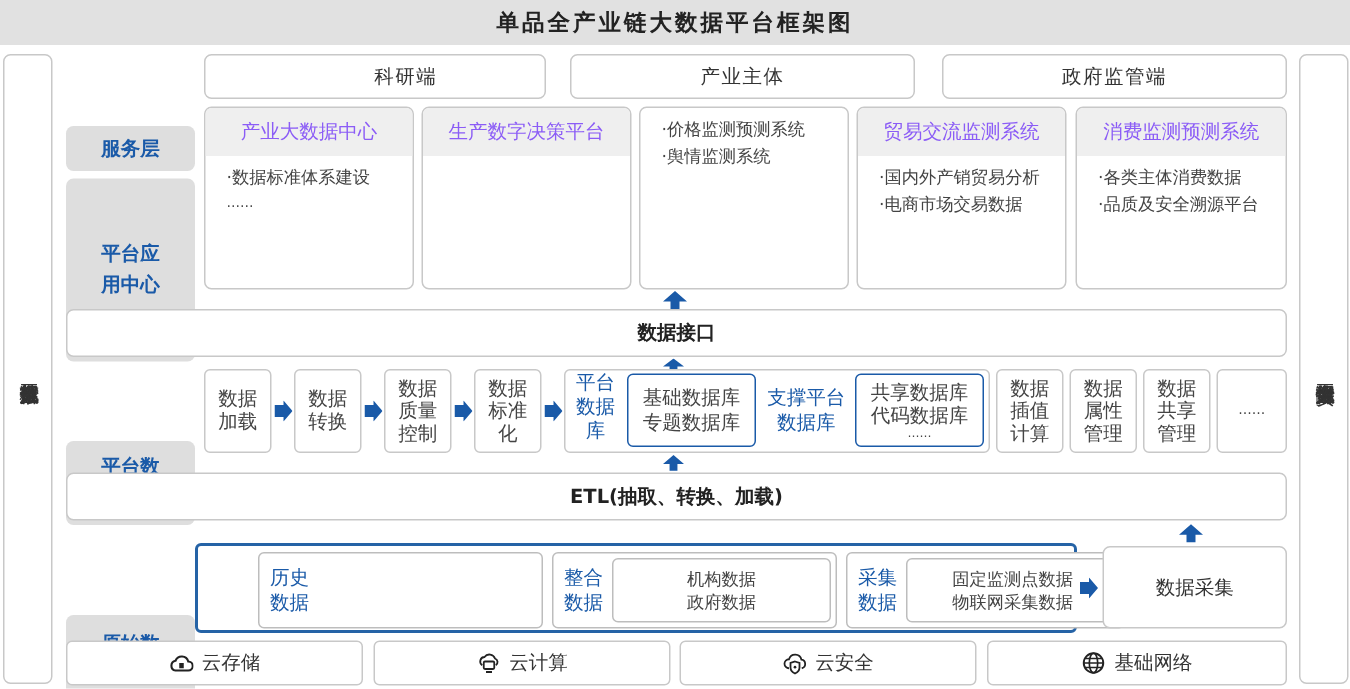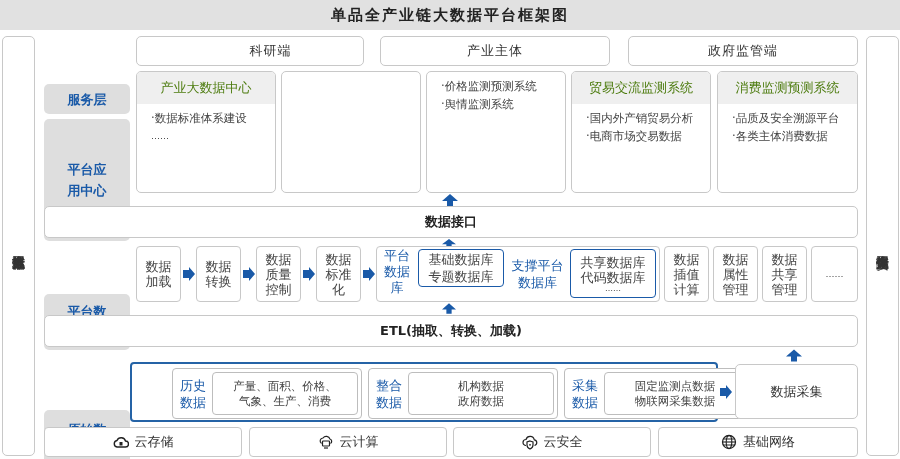--- a/index.html
+++ b/index.html
@@ -13,21 +13,21 @@
                font-size: 15px; font-weight: bold; color: #222; letter-spacing: 2px; font-family: Liberation Serif, serif; }
   .side { position: absolute; top: 36px; width: 33px; height: 420px; border: 1px solid #c8c8c8;
           border-radius: 5px; background: #fff; display: flex; align-items: center; justify-content: center; }
   .side .vtext { writing-mode: vertical-rl; text-orientation: upright; font-size: 13px; color: #333; letter-spacing: 0px; line-height: 1; }
   .label { position: absolute; left: 44px; width: 86px; background: #dedede; border-radius: 5px;
            display: flex; align-items: center; justify-content: center; text-align: center;
            color: #1a5aa8; font-weight: bold; font-size: 13px; line-height: 21px; margin-top: 48px; }
   .svc { font-size: 13px; color: #333; letter-spacing: 1px; }
   .card { position: absolute; top: 71px; height: 122px; border: 1px solid #c8c8c8; border-radius: 5px; background: #fff; overflow: hidden; }
   .card-head { height: 32px; background: #efefef; display: flex; align-items: center; justify-content: center;
-               font-size: 13px; color: #4d7c0f; }
+               font-size: 13px; color: #8b5cf6; }
   .card-body { padding: 5px 0 0 14px; font-size: 11.5px; color: #444; line-height: 18px; }
   .bar { position: absolute; left: 44px; width: 814px; height: 32px; border: 1px solid #c8c8c8; border-radius: 5px; background: #fff;
          display: flex; align-items: center; justify-content: center; font-weight: bold; font-size: 13px; color: #222; }
   .step { position: absolute; top: 246px; height: 56px; border: 1px solid #c8c8c8; border-radius: 4px; background: #fff;
           display: flex; align-items: center; justify-content: center; text-align: center; font-size: 13px; color: #444; line-height: 15px; }
   .blue-txt { color: #1a5aa8; }
   .db-box { position: absolute; border: 1.5px solid #1a5aa8; border-radius: 4px; background: #fff;
             display: flex; flex-direction: column; align-items: center; justify-content: center; font-size: 13px; color: #444; line-height: 17px; }
   .arrow-right { position: absolute; width: 12px; height: 14px; }
   .arrow-up { position: absolute; width: 16px; height: 13px; }
@@ -63,39 +63,40 @@
 </div>
 
 <div class="card" style="left:136px;width:140px;">
   <div class="card-head">产业大数据中心</div>
   <div class="card-body">
     <div>·数据标准体系建设</div>
     <div style="font-size:9px;">……</div>
   </div>
 </div>
 <div class="card" style="left:281px;width:140px;">
+  <div class="card-head">生产数字决策平台</div>
 </div>
 <div class="card" style="left:426px;width:140px;">
   <div class="card-body">
     <div>·价格监测预测系统</div>
     <div>·舆情监测系统</div>
   </div>
 </div>
 <div class="card" style="left:571px;width:140px;">
   <div class="card-head">贸易交流监测系统</div>
   <div class="card-body">
     <div>·国内外产销贸易分析</div>
     <div>·电商市场交易数据</div>
   </div>
 </div>
 <div class="card" style="left:717px;width:141px;">
   <div class="card-head">消费监测预测系统</div>
   <div class="card-body">
+    <div>·各类主体消费数据</div>
     <div>·品质及安全溯源平台</div>
-    <div>·各类主体消费数据</div>
   </div>
 </div>
 
 <svg class="arrow-up" style="left:442px;top:194px;" viewBox="0 0 16 13">
   <polygon points="8,0 16,7 11,7 11,13 5,13 5,7 0,7" fill="#1a5aa8"></polygon>
 </svg>
 
 <div class="bar" style="top:206px;">数据接口</div>
 
 <svg class="arrow-up" style="left:442px;top:239px;width:14px;height:8px;" viewBox="0 0 16 9">
@@ -137,21 +138,21 @@
 <svg class="arrow-right" style="left:363px;top:267px;" viewBox="0 0 12 14">
   <polygon points="0,3 6,3 6,0 12,7 6,14 6,11 0,11" fill="#1a5aa8"></polygon>
 </svg>
 
 <div class="step" style="left:376px;width:284px;"></div>
 <div class="abs blue-txt" style="left:379px;top:248px;width:36px;font-size:13px;line-height:16px;text-align:center;display:flex;flex-direction:column;">
   <span>平台</span>
   <span>数据</span>
   <span>库</span>
 </div>
-<div class="db-box" style="left:418px;top:249px;width:86px;height:38px;">
+<div class="db-box" style="left:418px;top:249px;width:86px;height:49px;">
   <span>基础数据库</span>
   <span>专题数据库</span>
 </div>
 <div class="abs blue-txt" style="left:505px;top:257px;width:65px;font-size:13px;line-height:17px;text-align:center;display:flex;flex-direction:column;">
   <span>支撑平台</span>
   <span>数据库</span>
 </div>
 <div class="db-box" style="left:570px;top:249px;width:86px;height:49px;line-height:15px;">
   <span>共享数据库</span>
   <span>代码数据库</span>
@@ -191,24 +192,20 @@
   <span>原始数</span>
   <span>据中心</span>
 </div>
 
 <div class="raw-group">
 
   <div class="raw-sub" style="left:4px;width:190px;">
     <div class="raw-lbl" style="left:4px;width:32px;">
       <div>历史</div>
       <div>数据</div>
-    </div>
-    <div class="raw-inner" style="left:39px;width:146px;">
-      <span>产量、面积、价格、</span>
-      <span>气象、生产、消费</span>
     </div>
   </div>
 
   <div class="raw-sub" style="left:200px;width:190px;">
     <div class="raw-lbl" style="left:4px;width:32px;">
       <div>整合</div>
       <div>数据</div>
     </div>
     <div class="raw-inner" style="left:39px;width:146px;">
       <span>机构数据</span>

